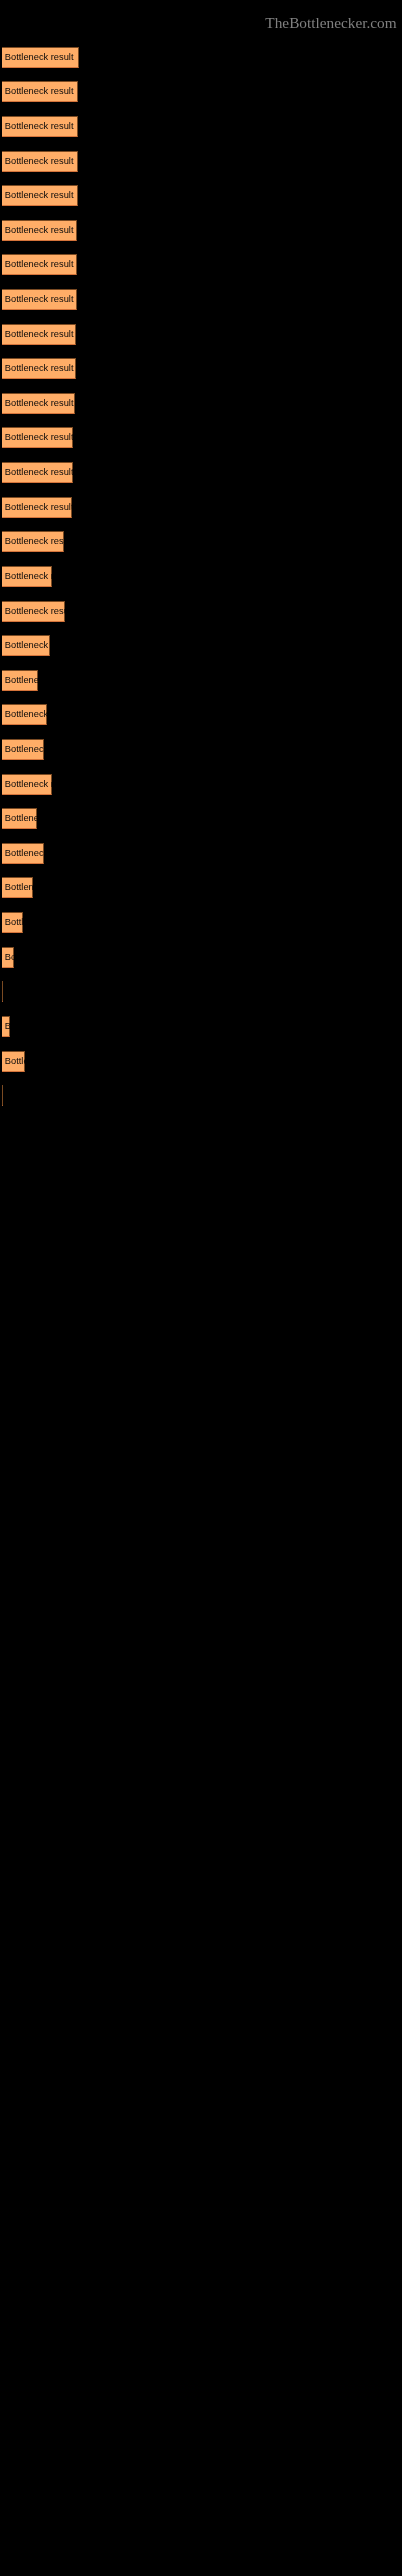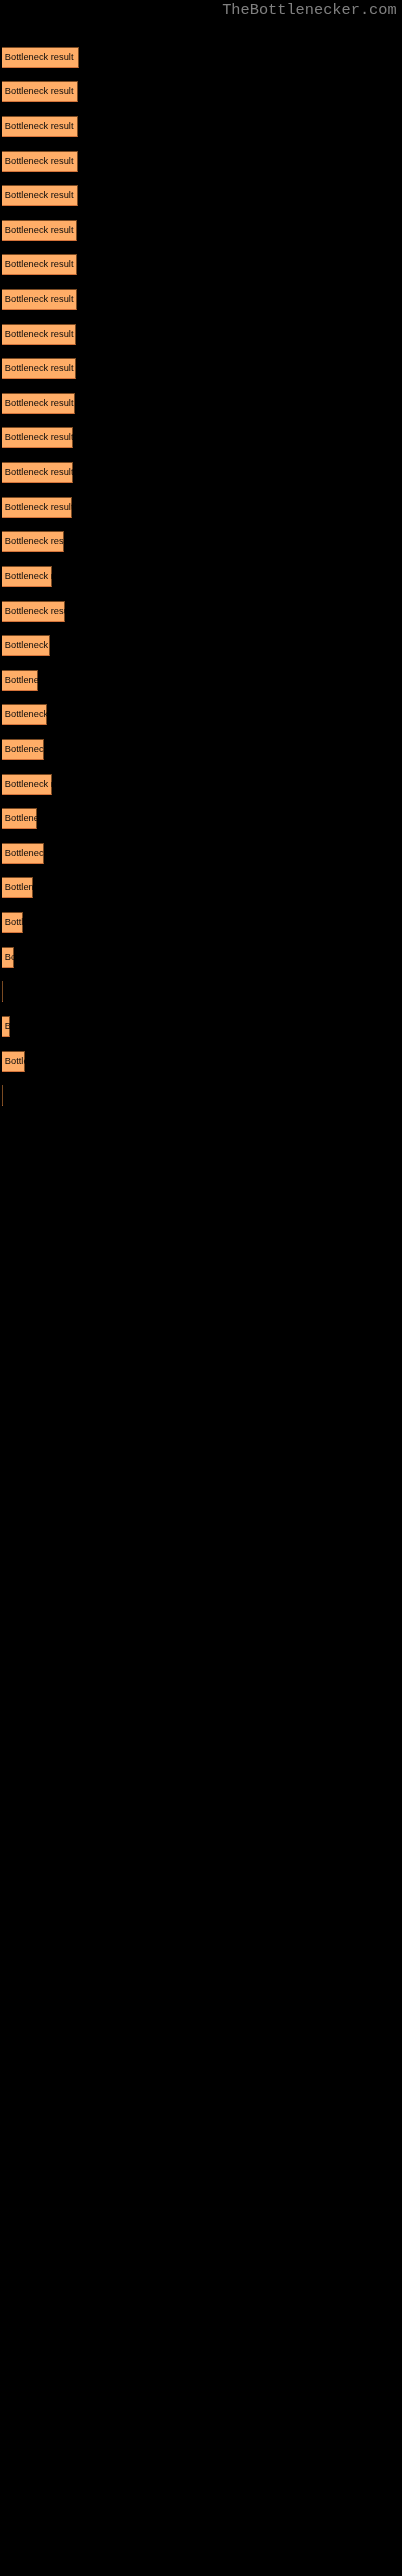--- a/index.html
+++ b/index.html
@@ -10,26 +10,26 @@
   body {
     width: 403px;
     height: 2576px;
     position: relative;
     font-family: "Liberation Sans", sans-serif;
     overflow: hidden;
   }
   #page-title {
     position: absolute;
     right: 6.4px;
-    top: 1px;
+    top: 14px;
     font-size: 15.3px;
     color: #808080;
     letter-spacing: 0px;
     white-space: nowrap;
-    font-family: Liberation Mono, monospace;
+    font-family: Liberation Serif, serif;
   }
   #chart {
     position: absolute;
     left: 0;
     top: 0;
     width: 403px;
     height: 2576px;
   }
   .bar-row {
     position: absolute;

